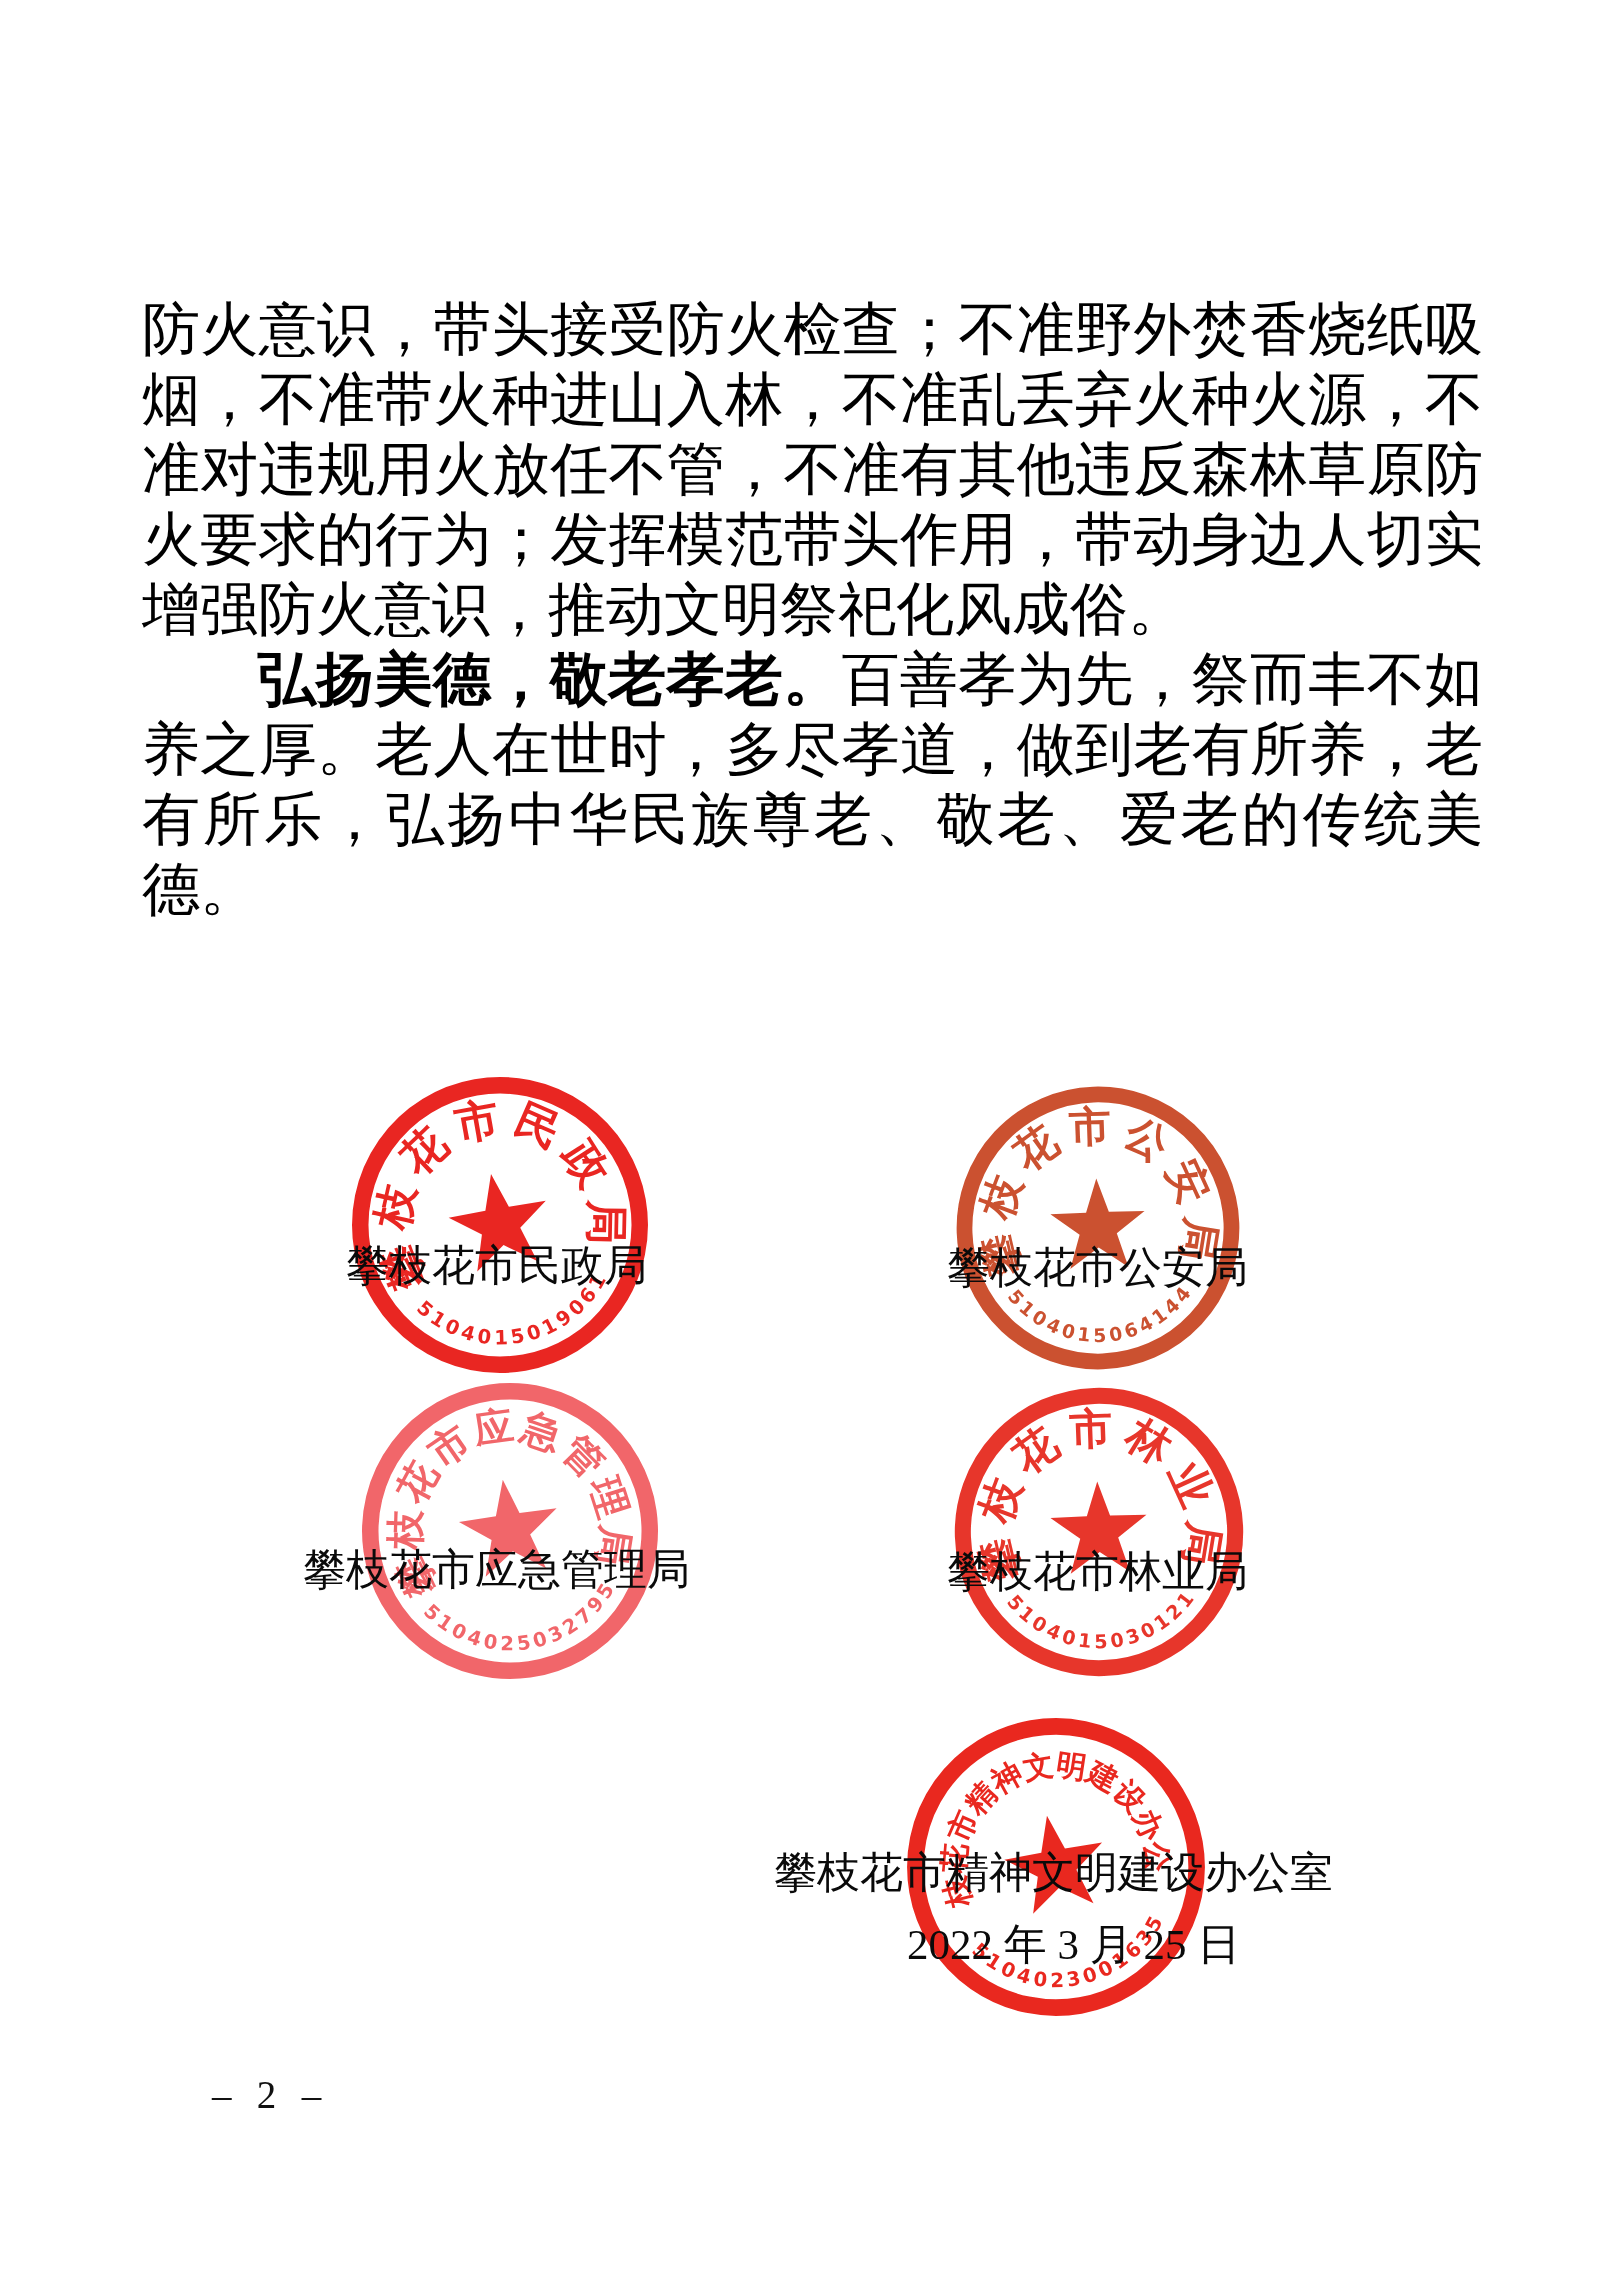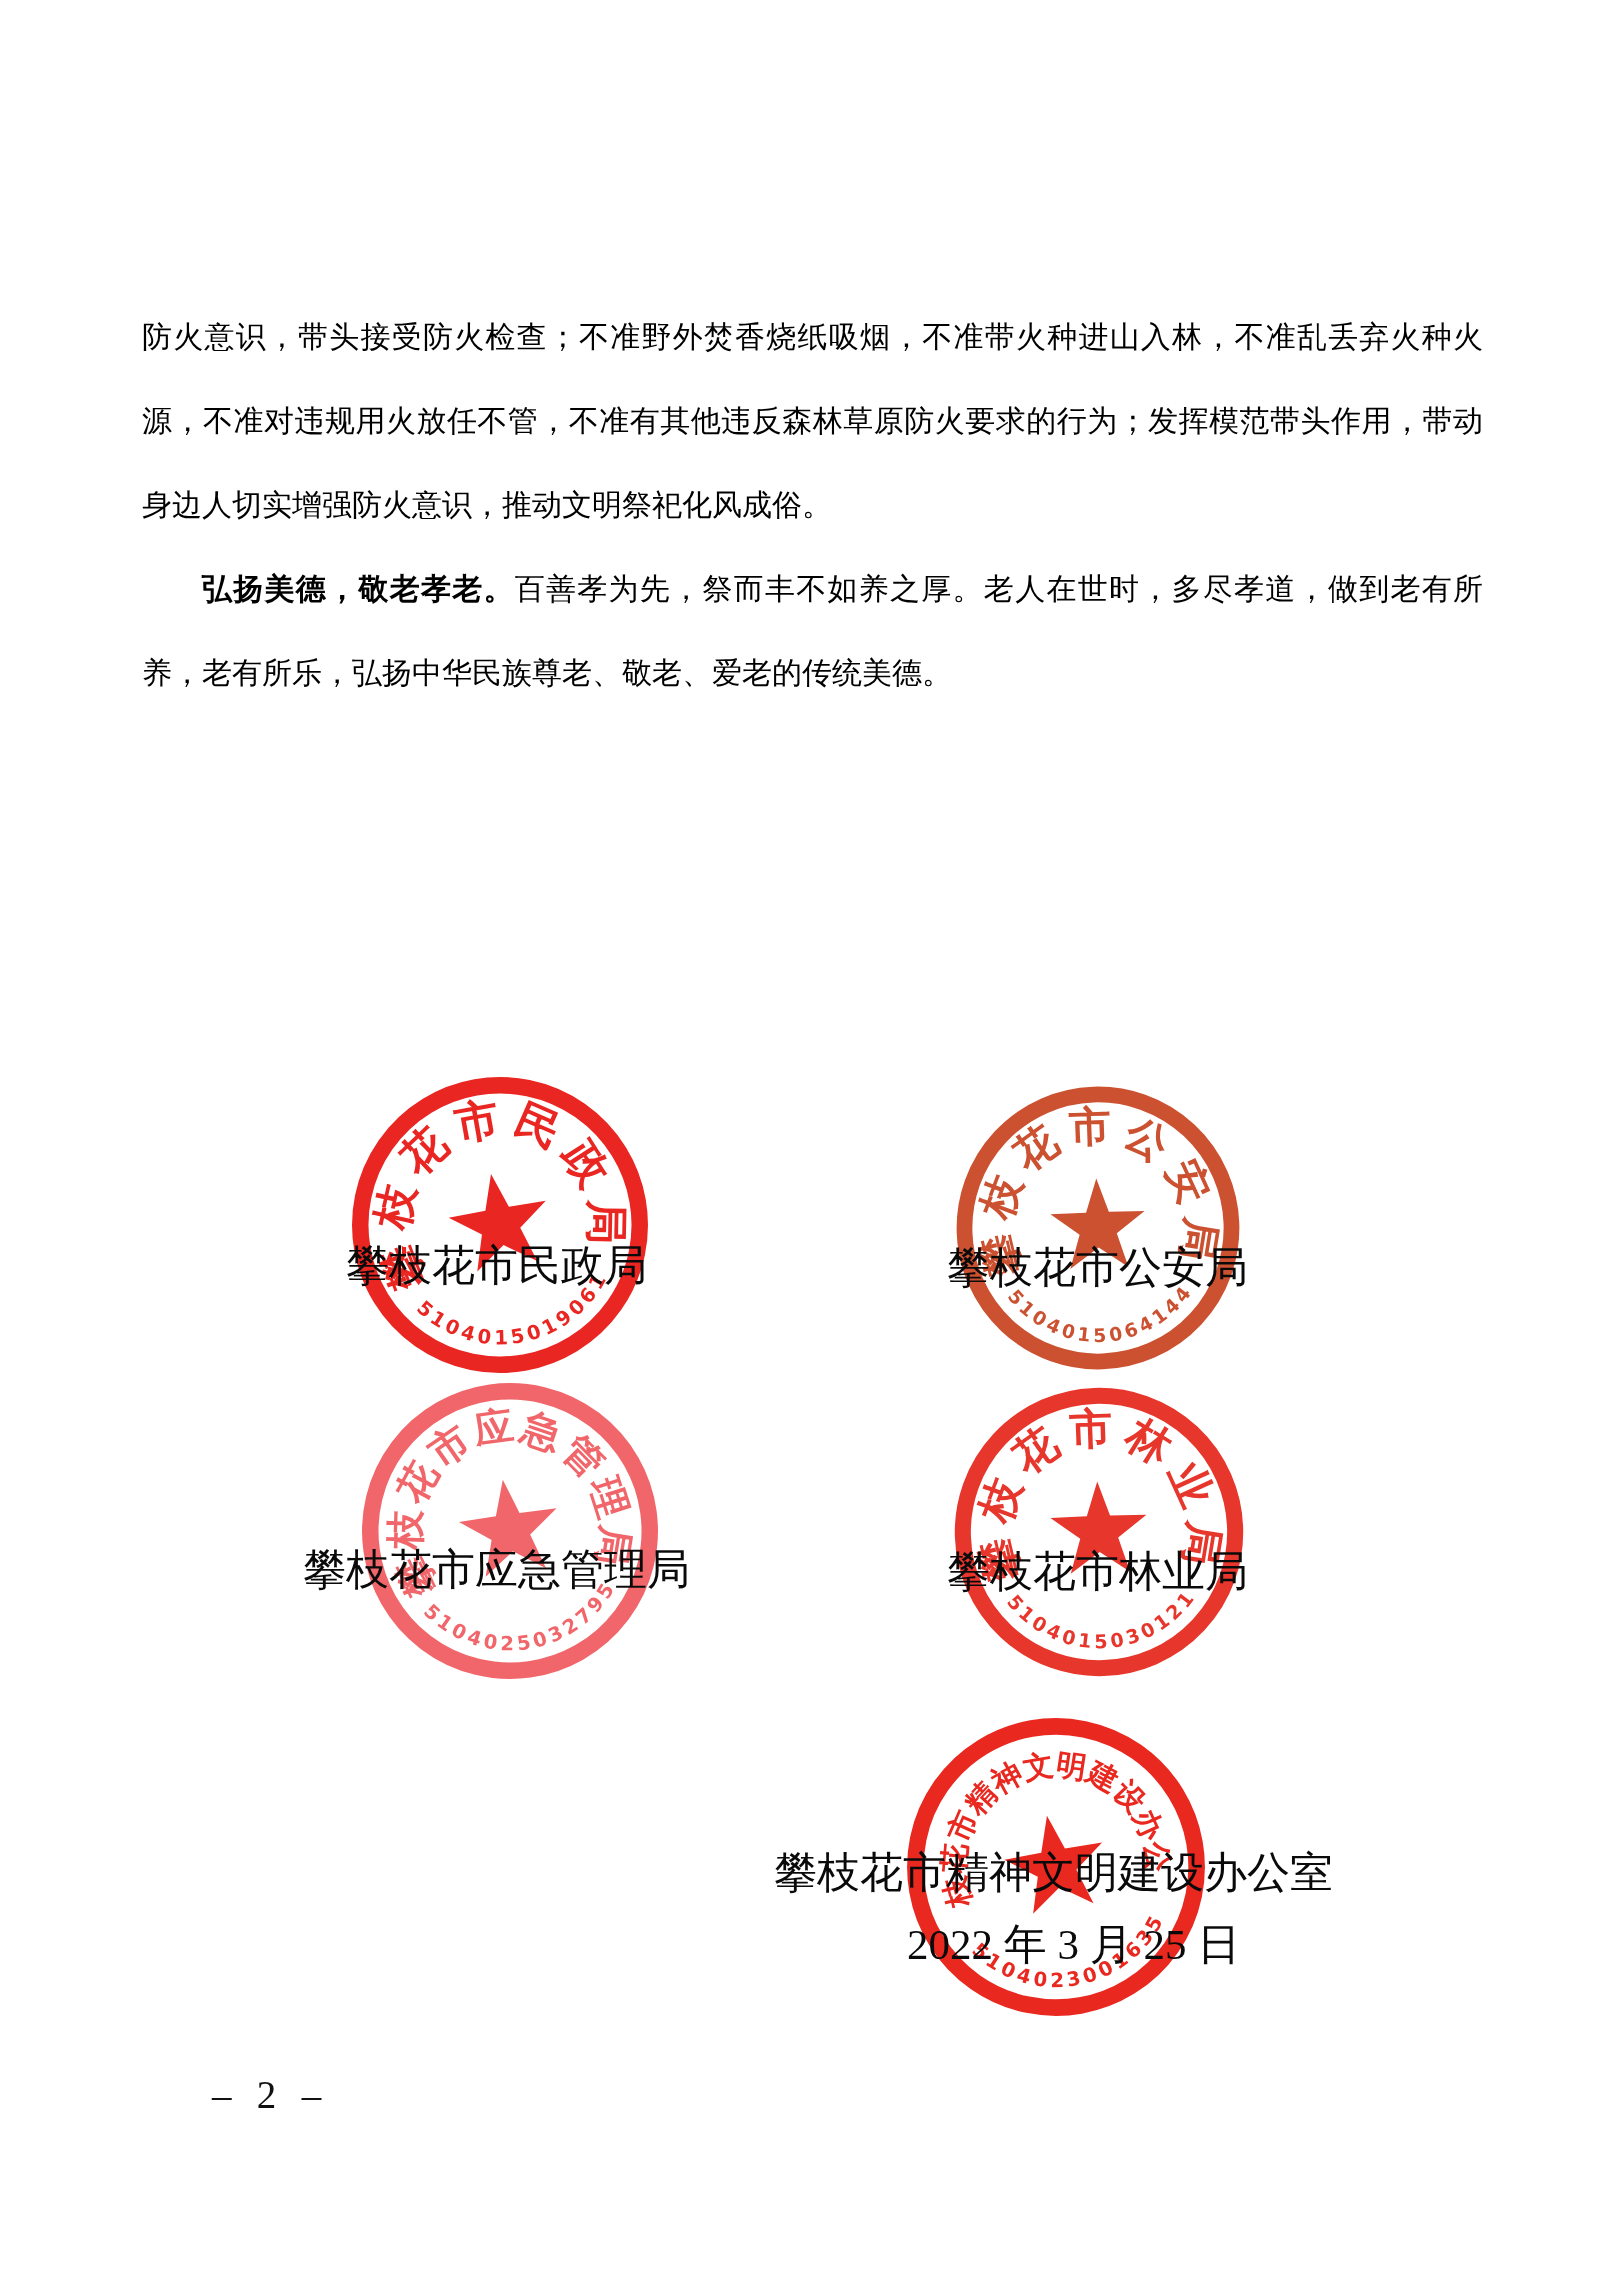--- a/index.html
+++ b/index.html
@@ -7,21 +7,21 @@
     position:relative;
     width:1621px;height:2293px;
     background:#ffffff;
     overflow:hidden;
     font-family:"Liberation Serif","DejaVu Serif",serif;
     color:#000;
   }
   .body-text{
     position:absolute;
     left:142px;top:295px;width:1341px;
-    font-size:30px;line-height:84px;
+    font-size:58px;line-height:70px;
     text-align:justify;
     z-index:2;
   }
   .para{margin:0;text-indent:2em;}
   .para.first{text-indent:0;}
   .lead-bold{
     font-weight:bold;
     font-family:Liberation Serif, serif;
   }
   .seal{

